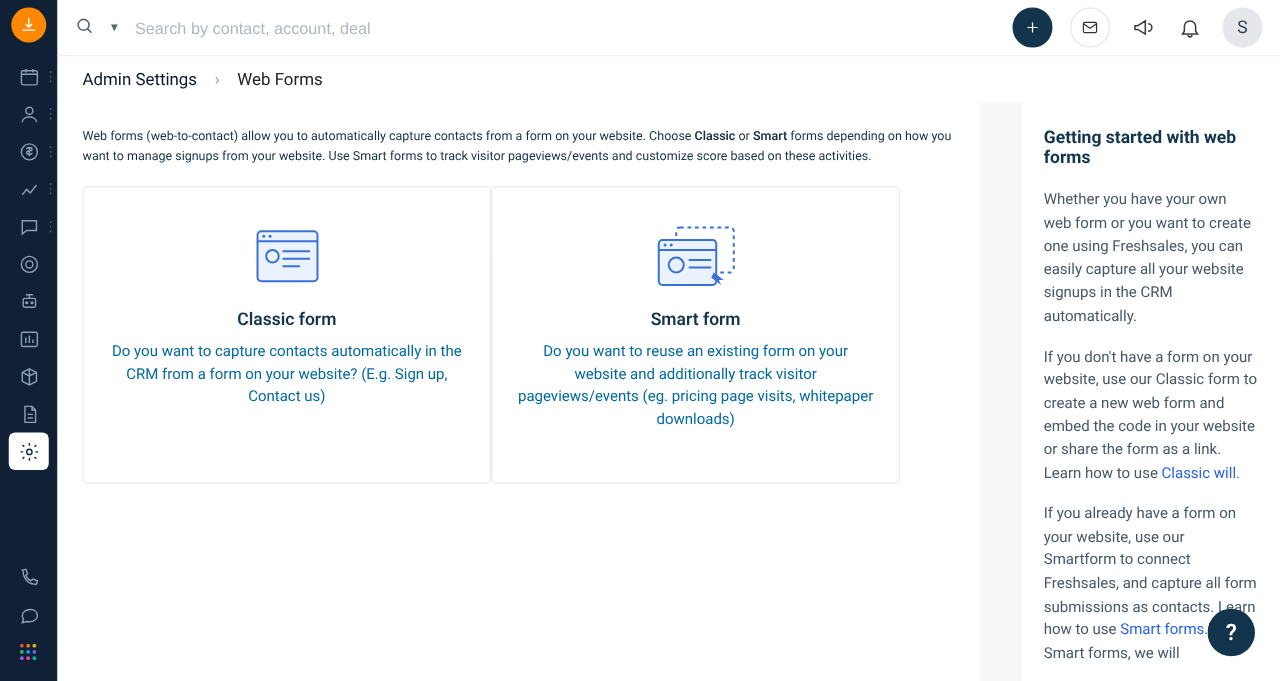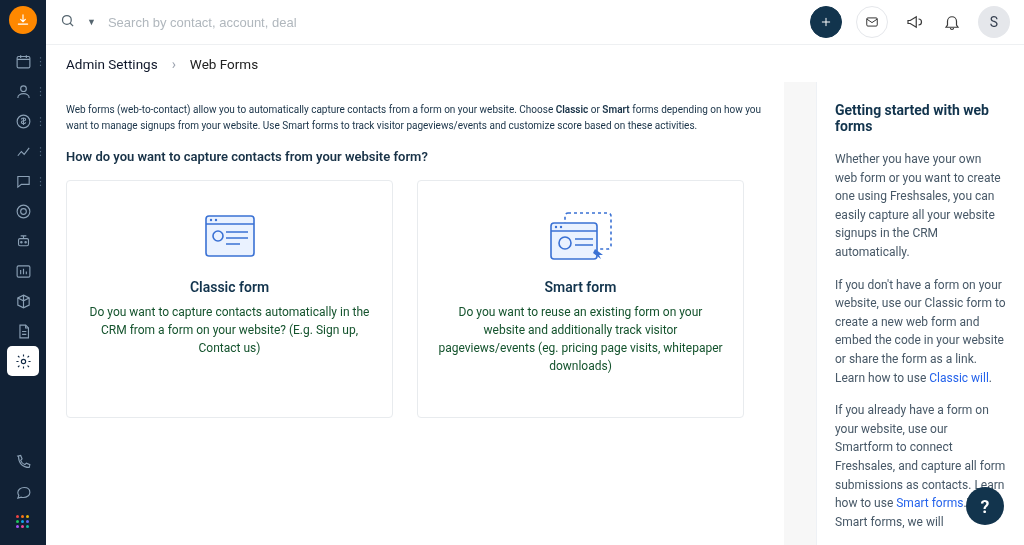--- a/index.html
+++ b/index.html
@@ -76,28 +76,28 @@
   .content{
     position:absolute;left:46px;right:240px;top:82px;bottom:0;
     background:#fff;
     padding:20px 20px 20px 20px;
     overflow:auto;
   }
   .intro{font-size:10px;color:#183247;line-height:1.55;margin-bottom:16px;}
   .intro b{font-weight:600;}
   .q{font-size:13px;font-weight:600;color:#183247;margin-bottom:16px;}
 
-  .cards{display:flex;gap:24px;}
+  .cards{display:flex;}
   .card{
     flex:0 0 327px;border:1px solid #e8ebee;border-radius:4px;background:#fff;
     padding:20px 20px 24px;text-align:center;
   }
   .card .illus{height:70px;display:flex;align-items:center;justify-content:center;margin-bottom:8px;color:#3a71d4;}
   .card h3{font-size:14px;font-weight:600;color:#12344d;margin-bottom:8px;}
-  .card p{font-size:12px;color:#14532d;line-height:1.5;margin-bottom:18px;min-height:54px;}
+  .card p{font-size:12px;color:#0369a1;line-height:1.5;margin-bottom:18px;min-height:54px;}
   .card button{
     background:#12344d;color:#fff;border:none;padding:8px 18px;border-radius:4px;
     font-size:12px;font-weight:600;cursor:pointer;
   }
 
   
   .rpanel{
     position:absolute;right:0;top:82px;bottom:0;width:208px;background:#fff;
     border-left:1px solid #eef1f5;
     padding:20px 18px 20px 18px;overflow:auto;
@@ -264,21 +264,20 @@
   <a>Admin Settings</a>
   <span class="sep">›</span>
   <span class="current">Web Forms</span>
 </div>
 
 <main class="content">
   <p class="intro">
     <span>Web forms (web-to-contact) allow you to automatically capture contacts from a form on your website. Choose </span><b>Classic</b><span> or </span><b>Smart</b><span> forms depending on how you want to manage signups from your website. Use Smart forms to track visitor pageviews/events and customize score based on these activities.</span>
   </p>
 
-  <p class="q">How do you want to capture contacts from your website form?</p>
 
   <div class="cards">
 
     <div class="card">
       <div class="illus">
         <svg width="56" height="48" viewBox="0 0 56 48" fill="none" stroke="#3a71d4" stroke-width="1.6">
           <rect x="4" y="4" width="48" height="40" rx="3" fill="#eaf2ff"></rect>
           <path d="M4 12h48"></path>
           <circle cx="9" cy="8" r="1.2" fill="#3a71d4" stroke="none"></circle>
           <circle cx="14" cy="8" r="1.2" fill="#3a71d4" stroke="none"></circle>

